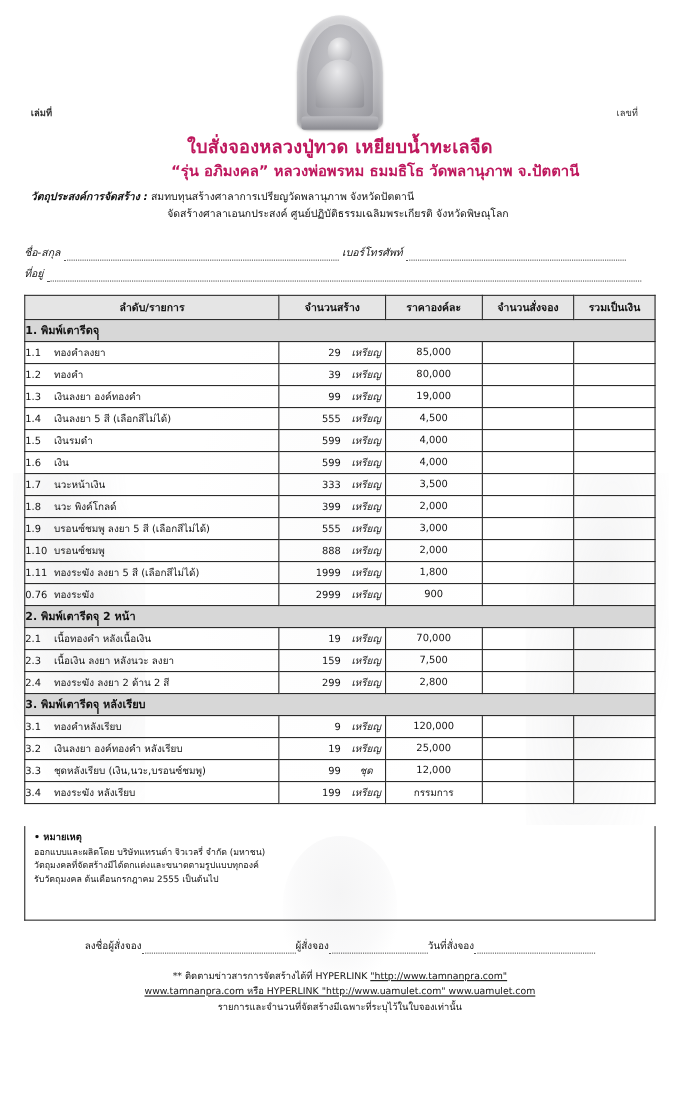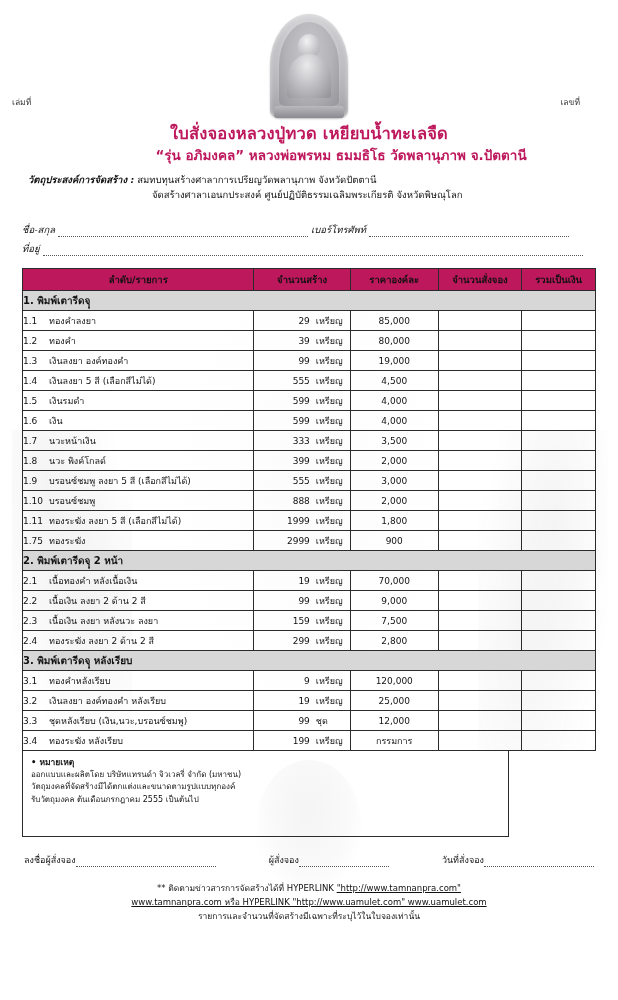--- a/index.html
+++ b/index.html
@@ -77,21 +77,21 @@
     background: linear-gradient(#b9b9be, #8a8a90);
     border-radius: 3px;
   }
 
   
   .top-label {
     position: absolute;
     font-size: 8.5px;
     color: #333;
   }
-  .top-label.left { left: 12px; top: 95px; }
+  .top-label.left { left: 28px; top: 95px; font-weight: bold; }
   .top-label.right { right: 38px; top: 95px; }
 
   
   .title1, .title2 {
     position: absolute;
     left: 0; width: 618px;
     text-align: center;
     font-weight: bold;
     color: #be185d;
   }
@@ -135,21 +135,21 @@
     border-collapse: collapse;
     font-size: 9px;
   }
   table.main th, table.main td {
     border: 1px solid #2b2b2b;
     padding: 0;
     height: 19px;
     vertical-align: middle;
   }
   table.main thead th {
-    background: #be185d;
+    background: #e5e5e5;
     font-weight: bold;
     font-size: 9.5px;
     text-align: center;
     height: 21px;
   }
   .c-item { width: 232px; }
   .c-made { width: 96px; }
   .c-price { width: 88px; }
   .c-order { width: 84px; }
   .c-total { width: 74px; }
@@ -166,49 +166,49 @@
     text-align: left;
     white-space: nowrap;
   }
   td.no .idx { display: inline-block; width: 26px; }
   td.made {
     text-align: right;
     padding-right: 4px;
     white-space: nowrap;
   }
   td.made .qty { display: inline-block; min-width: 30px; text-align: right; }
-  td.made .unit { display: inline-block; width: 34px; text-align: left; padding-left: 6px; }
+  td.made .unit { display: inline-block; width: 34px; text-align: center; padding-left: 6px; font-style: italic; }
   td.price { text-align: center; }
   td.blank { }
 
   
   .notes {
     position: absolute;
     left: 22px;
-    width: 487px;
+    width: 574px;
     border: 1px solid #2b2b2b;
     border-top: none;
     box-sizing: border-box;
     padding: 5px 8px 6px 8px;
     font-size: 8px;
     line-height: 12.5px;
     height: 86px;
   }
   .notes .hd { font-weight: bold; font-size: 8.5px; }
 
   
   .sig {
     position: absolute;
     left: 24px;
     width: 570px;
     font-size: 9px;
   }
   .sig-grid {
     display: flex;
-    justify-content: space-between;
+    justify-content: center;
     align-items: flex-end;
   }
   .sig-cell { white-space: nowrap; }
 
   
   .footer {
     position: absolute;
     left: 0; width: 618px;
     text-align: center;
     font-size: 8.5px;
@@ -381,40 +381,33 @@
           <td class="blank"></td>
         </tr>
         <tr>
           <td class="no"><span class="idx">1.11</span><span>ทองระฆัง ลงยา  5  สี  (เลือกสีไม่ได้)</span></td>
           <td class="made"><span class="qty">1999</span><span class="unit">เหรียญ</span></td>
           <td class="price">1,800</td>
           <td class="blank"></td>
           <td class="blank"></td>
         </tr>
         <tr>
-          <td class="no"><span class="idx">1.75</span><span>ทองระฆัง</span></td>
+          <td class="no"><span class="idx">0.76</span><span>ทองระฆัง</span></td>
           <td class="made"><span class="qty">2999</span><span class="unit">เหรียญ</span></td>
           <td class="price">900</td>
           <td class="blank"></td>
           <td class="blank"></td>
         </tr>
         <tr>
           <td class="sect" colspan="5">2. พิมพ์เตารีดจฺฺฺ 2 หน้า</td>
         </tr>
         <tr>
           <td class="no"><span class="idx">2.1</span><span>เนื้อทองคำ หลังเนื้อเงิน</span></td>
           <td class="made"><span class="qty">19</span><span class="unit">เหรียญ</span></td>
           <td class="price">70,000</td>
-          <td class="blank"></td>
-          <td class="blank"></td>
-        </tr>
-        <tr>
-          <td class="no"><span class="idx">2.2</span><span>เนื้อเงิน ลงยา 2 ด้าน 2 สี</span></td>
-          <td class="made"><span class="qty">99</span><span class="unit">เหรียญ</span></td>
-          <td class="price">9,000</td>
           <td class="blank"></td>
           <td class="blank"></td>
         </tr>
         <tr>
           <td class="no"><span class="idx">2.3</span><span>เนื้อเงิน  ลงยา หลังนวะ  ลงยา</span></td>
           <td class="made"><span class="qty">159</span><span class="unit">เหรียญ</span></td>
           <td class="price">7,500</td>
           <td class="blank"></td>
           <td class="blank"></td>
         </tr>

